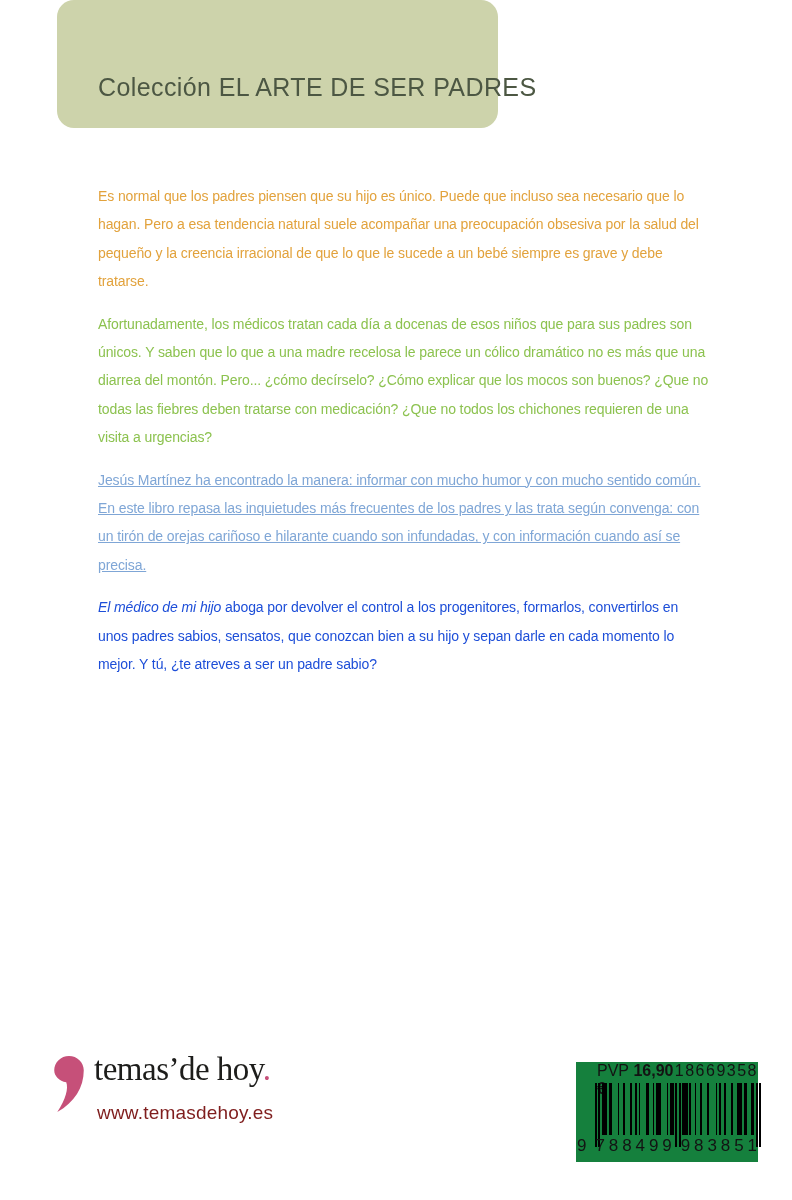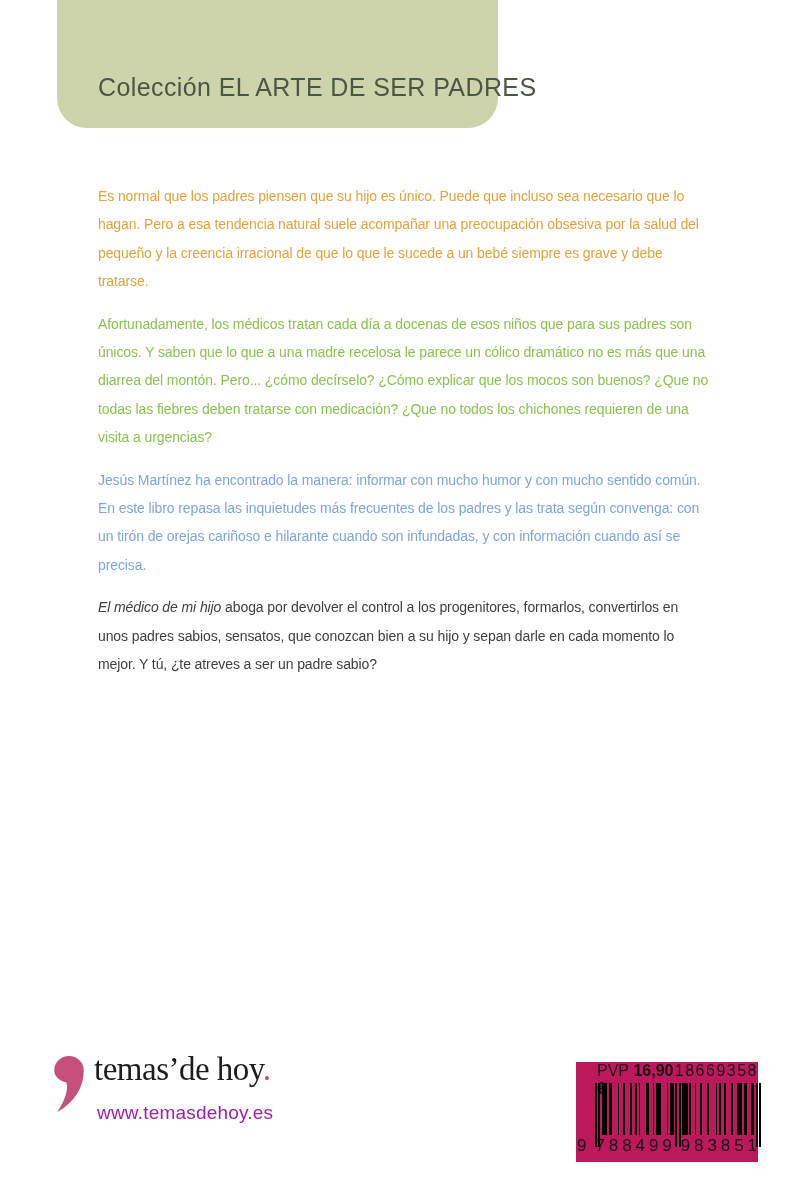--- a/index.html
+++ b/index.html
@@ -24,53 +24,53 @@
   .italic-lead{font-style:italic;}
   
   .comma-logo{position:absolute;left:54px;top:1056px;}
   .logo-line{
     position:absolute;left:94px;top:1051px;
     font-family:"Liberation Serif", serif;font-size:33px;color:#1d1d1b;
     letter-spacing:-0.5px;white-space:nowrap;
   }
   .site-urls{
     position:absolute;left:97px;top:1101px;
-    font-size:19px;line-height:23.5px;color:#a21caf;letter-spacing:0.2px;
+    font-size:19px;line-height:23.5px;color:#7f1d1d;letter-spacing:0.2px;
   }
   
-  .barcode-block{position:absolute;left:576px;top:1062px;width:182px;height:100px;background:#be185d;}
+  .barcode-block{position:absolute;left:576px;top:1062px;width:182px;height:100px;background:#15803d;}
   .barcode-meta{
     display:flex;justify-content:space-between;align-items:baseline;
     padding-left:21px;font-size:16px;color:#131313;
   }
   .barcode-meta .price{font-weight:bold;}
   .barcode-meta .product-code{letter-spacing:1.5px;}
   .ean-svg{position:absolute;left:19px;top:21px;}
   .ean-digits{
     position:absolute;left:1px;right:1px;top:74px;
     display:flex;justify-content:space-between;
     font-size:17px;color:#131313;
   }
   .ean-digits span.d0{margin-right:5px;}
   .ean-digits span.d6{margin-right:5px;}
 </style>
 </head>
 <body>
 
 <div class="page">
 
-  <div class="collection-box" style="background-color: rgb(205, 211, 171);">
+  <div class="collection-box" style="background-color: rgb(205, 211, 171); border-radius: 17px;">
     <div class="collection-label" style="color: rgb(76, 87, 67);">Colección EL ARTE DE SER PADRES</div>
   </div>
 
   <div class="body-copy">
     <p style="color: rgb(226, 162, 60);">Es normal que los padres piensen que su hijo es único. Puede que incluso sea necesario que lo hagan. Pero a esa tendencia natural suele acompañar una preocupación obsesiva por la salud del pequeño y la creencia irracional de que lo que le sucede a un bebé siempre es grave y debe tratarse.</p>
     <p style="color: rgb(140, 194, 79);">Afortunadamente, los médicos tratan cada día a docenas de esos niños que para sus padres son únicos. Y saben que lo que a una madre recelosa le parece un cólico dramático no es más que una diarrea del montón. Pero... ¿cómo decírselo? ¿Cómo explicar que los mocos son buenos? ¿Que no todas las fiebres deben tratarse con medicación? ¿Que no todos los chichones requieren de una visita a urgencias?</p>
-    <p style="color: rgb(127, 166, 214);">Jesús Martínez ha encontrado la manera: informar con mucho humor y con mucho sentido común. En este libro repasa las inquietudes más frecuentes de los padres y las trata según convenga: con un tirón de orejas cariñoso e hilarante cuando son infundadas, y con información cuando así se precisa.</p>
-    <p style="color: #404040;"><span class="italic-lead">El médico de mi hijo </span><span>aboga por devolver el control a los progenitores, formarlos, convertirlos en unos padres sabios, sensatos, que conozcan bien a su hijo y sepan darle en cada momento lo mejor. Y tú, ¿te atreves a ser un padre sabio?</span></p>
+    <p style="color: rgb(127, 166, 214); text-decoration: underline;">Jesús Martínez ha encontrado la manera: informar con mucho humor y con mucho sentido común. En este libro repasa las inquietudes más frecuentes de los padres y las trata según convenga: con un tirón de orejas cariñoso e hilarante cuando son infundadas, y con información cuando así se precisa.</p>
+    <p style="color: #1d4ed8;"><span class="italic-lead">El médico de mi hijo </span><span>aboga por devolver el control a los progenitores, formarlos, convertirlos en unos padres sabios, sensatos, que conozcan bien a su hijo y sepan darle en cada momento lo mejor. Y tú, ¿te atreves a ser un padre sabio?</span></p>
   </div>
 
   <svg class="comma-logo" width="30" height="56" viewBox="0 0 29 55">
     <path d="M14.5 0 C 22.5 0 29 6.3 29 14 C 29 31 20 45.5 3 55 C 11.5 42.5 14 32 11.8 25.9 C 5 24.5 0 19.7 0 14 C 0 6.3 6.5 0 14.5 0 Z" fill="#c65079"></path>
   </svg>
 
   <div class="logo-line"><span>temas’de hoy</span><span style="color: rgb(198, 80, 121);">.</span></div>
 
   <div class="site-urls">
     <div>www.temasdehoy.es</div>

